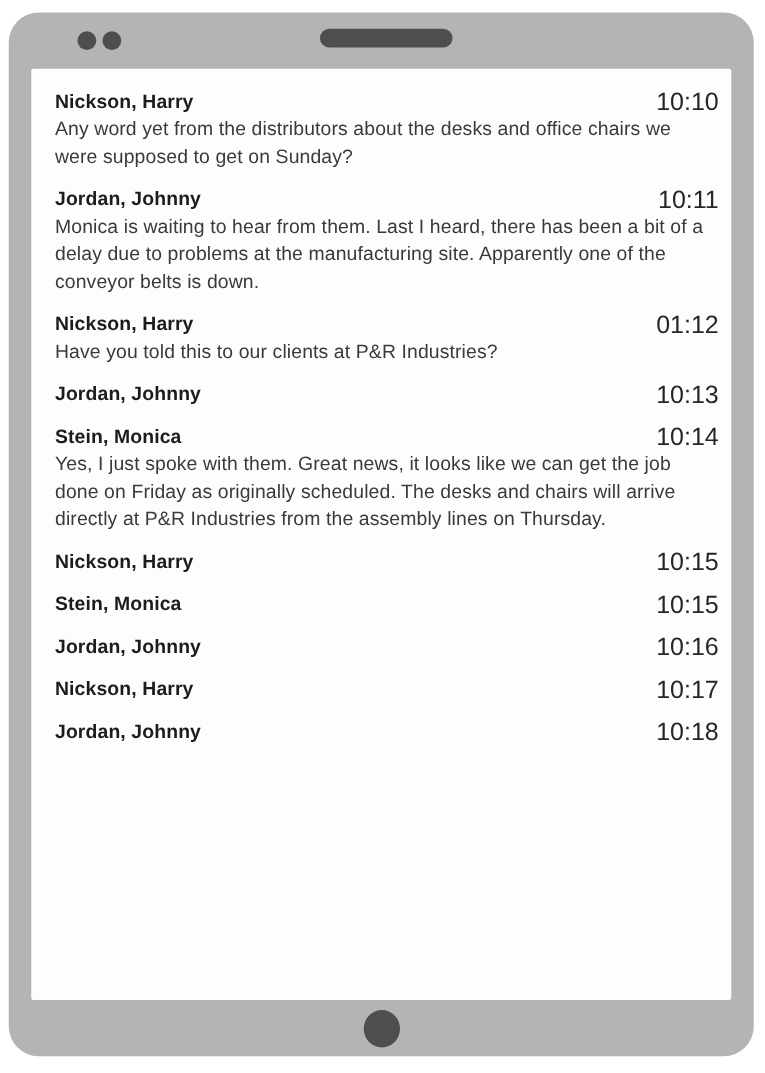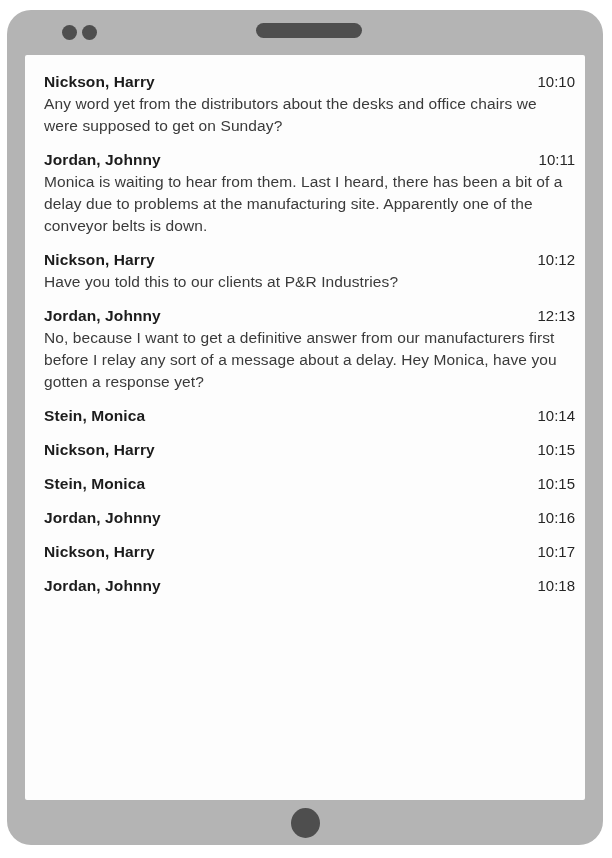--- a/index.html
+++ b/index.html
@@ -60,21 +60,21 @@
     align-items:flex-end;
     line-height:22px;
   }
   .msg-sender{
     font-weight:bold;
     font-size:15.5px;
     color:var(--name);
     letter-spacing:0.1px;
   }
   .msg-time{
-    font-size:15px;
+    font-size:20px;
     color:var(--time);
   }
   .msg-text{
     font-size:15.5px;
     line-height:22px;
     color:var(--body);
     max-width:531px;
     letter-spacing:0.1px;
   }
 </style>
@@ -100,38 +100,38 @@
     <div class="msg-header">
       <span class="msg-sender">Jordan, Johnny</span>
       <span class="msg-time">10:11</span>
     </div>
     <div class="msg-text">Monica is waiting to hear from them. Last I heard, there has been a bit of a delay due to problems at the manufacturing site. Apparently one of the conveyor belts is down.</div>
   </div>
 
   <div class="message">
     <div class="msg-header">
       <span class="msg-sender">Nickson, Harry</span>
-      <span class="msg-time">10:12</span>
+      <span class="msg-time">01:12</span>
     </div>
     <div class="msg-text">Have you told this to our clients at P&amp;R Industries?</div>
   </div>
 
   <div class="message">
     <div class="msg-header">
       <span class="msg-sender">Jordan, Johnny</span>
-      <span class="msg-time">12:13</span>
+      <span class="msg-time">10:13</span>
     </div>
-    <div class="msg-text">No, because I want to get a definitive answer from our manufacturers first before I relay any sort of a message about a delay. Hey Monica, have you gotten a response yet?</div>
   </div>
 
   <div class="message">
     <div class="msg-header">
       <span class="msg-sender">Stein, Monica</span>
       <span class="msg-time">10:14</span>
     </div>
+    <div class="msg-text">Yes, I just spoke with them. Great news, it looks like we can get the job done on Friday as originally scheduled. The desks and chairs will arrive directly at P&amp;R Industries from the assembly lines on Thursday.</div>
   </div>
 
   <div class="message">
     <div class="msg-header">
       <span class="msg-sender">Nickson, Harry</span>
       <span class="msg-time">10:15</span>
     </div>
   </div>
 
   <div class="message">

